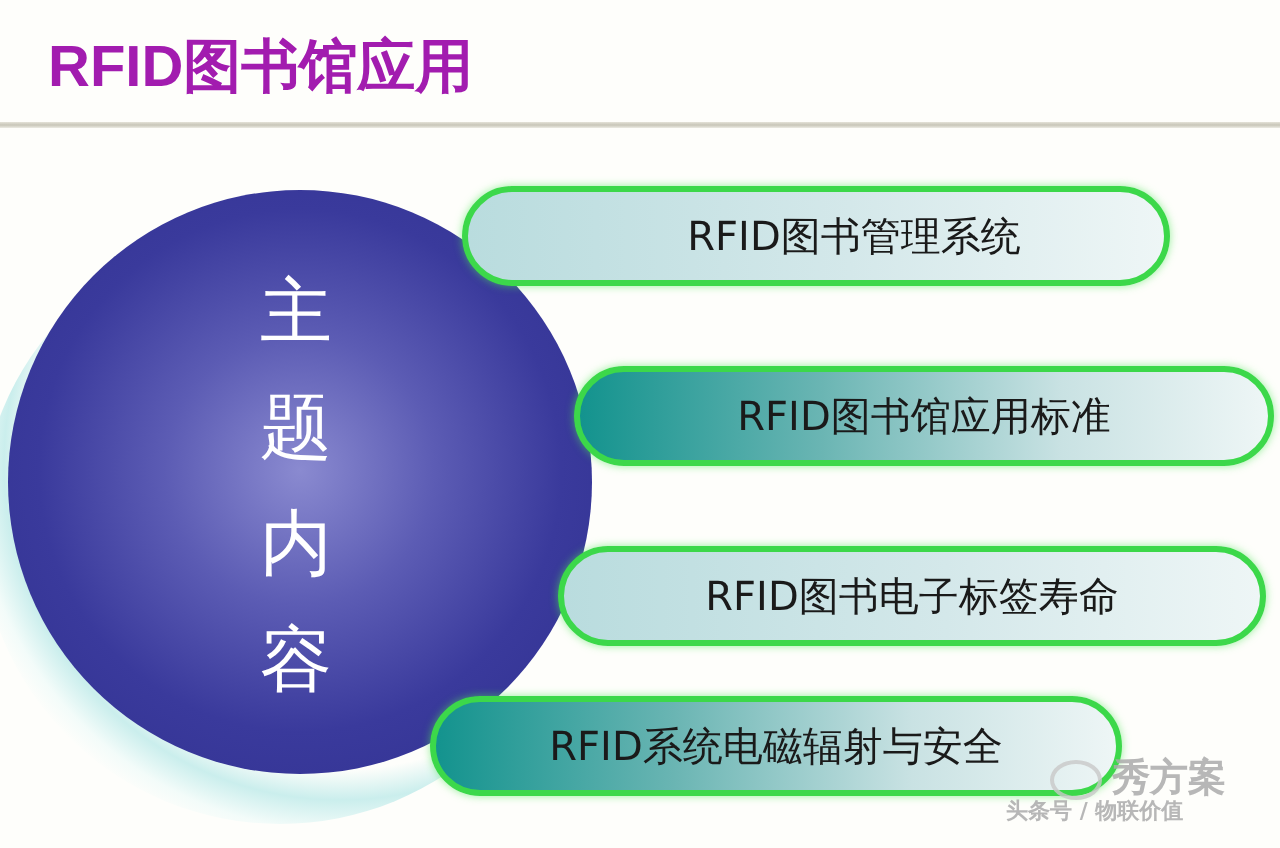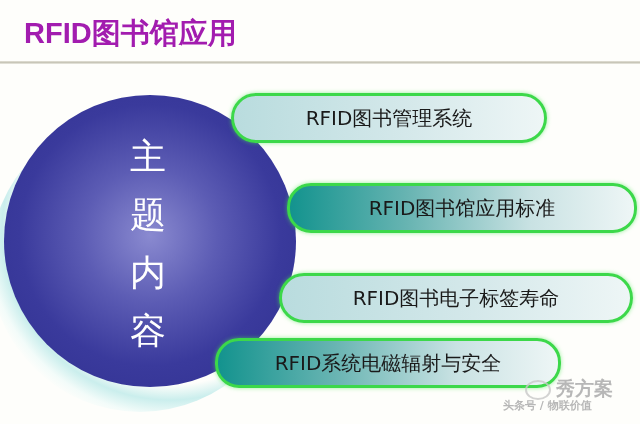--- a/index.html
+++ b/index.html
@@ -35,21 +35,21 @@
   .circle-text span { display:block; }
   .pill {
     position:absolute; height:44px; border-radius:26px;
     border:3px solid #3cd84a;
     box-shadow:0 0 4px rgba(80,230,90,0.6);
     display:flex; align-items:center; justify-content:center;
     font-size:20px; color:#1a1a1a; white-space:nowrap;
     font-family:"DejaVu Sans", sans-serif;
   }
   .pill.light { background:linear-gradient(to right,#b9dcde 0%,#d4e8ea 55%,#eef6f6 100%); }
-  .pill.dark  { background:linear-gradient(to right,#13938e 0%,#6ab5b3 35%,#c9e2e3 70%,#eef6f6 100%);border-radius:24px; }
+  .pill.dark  { background:linear-gradient(to right,#13938e 0%,#6ab5b3 35%,#c9e2e3 70%,#eef6f6 100%); }
   .watermark {
     position:absolute; color:rgba(170,170,170,0.85); white-space:nowrap;font-weight:bold;
   }
   .wm-icon {
     position:absolute; left:525px; top:380px; width:22px; height:16px;
     border-radius:50%; border:2px solid rgba(200,200,200,0.8);
   }
 </style>
 </head>
 <body>
@@ -59,28 +59,28 @@
 
 <div class="shadow-arc"></div>
 <div class="circle"></div>
 <div class="circle-text">
   <span>主</span>
   <span>题</span>
   <span>内</span>
   <span>容</span>
 </div>
 
-<div class="pill light" style="left:231px; top:93px; width:310px;">
+<div class="pill light" style="left:231px; top:93px; width:310px;padding-left:38px;">
   <span>RFID图书管理系统</span>
 </div>
 <div class="pill dark" style="left:287px; top:183px; width:344px;">
   <span>RFID图书馆应用标准</span>
 </div>
 <div class="pill light" style="left:279px; top:273px; width:348px;align-items:center;">
   <span>RFID图书电子标签寿命</span>
 </div>
-<div class="pill dark" style="left:215px; top:338px; width:340px;">
+<div class="pill dark" style="left:215px; top:348px; width:340px;">
   <span>RFID系统电磁辐射与安全</span>
 </div>
 
 <div class="wm-icon"></div>
 <div class="watermark" style="left:556px; top:376px; font-size:19px;">秀方案</div>
 <div class="watermark" style="left:503px; top:398px; font-size:11px;">头条号 / 物联价值</div>
 
 </body></html>

